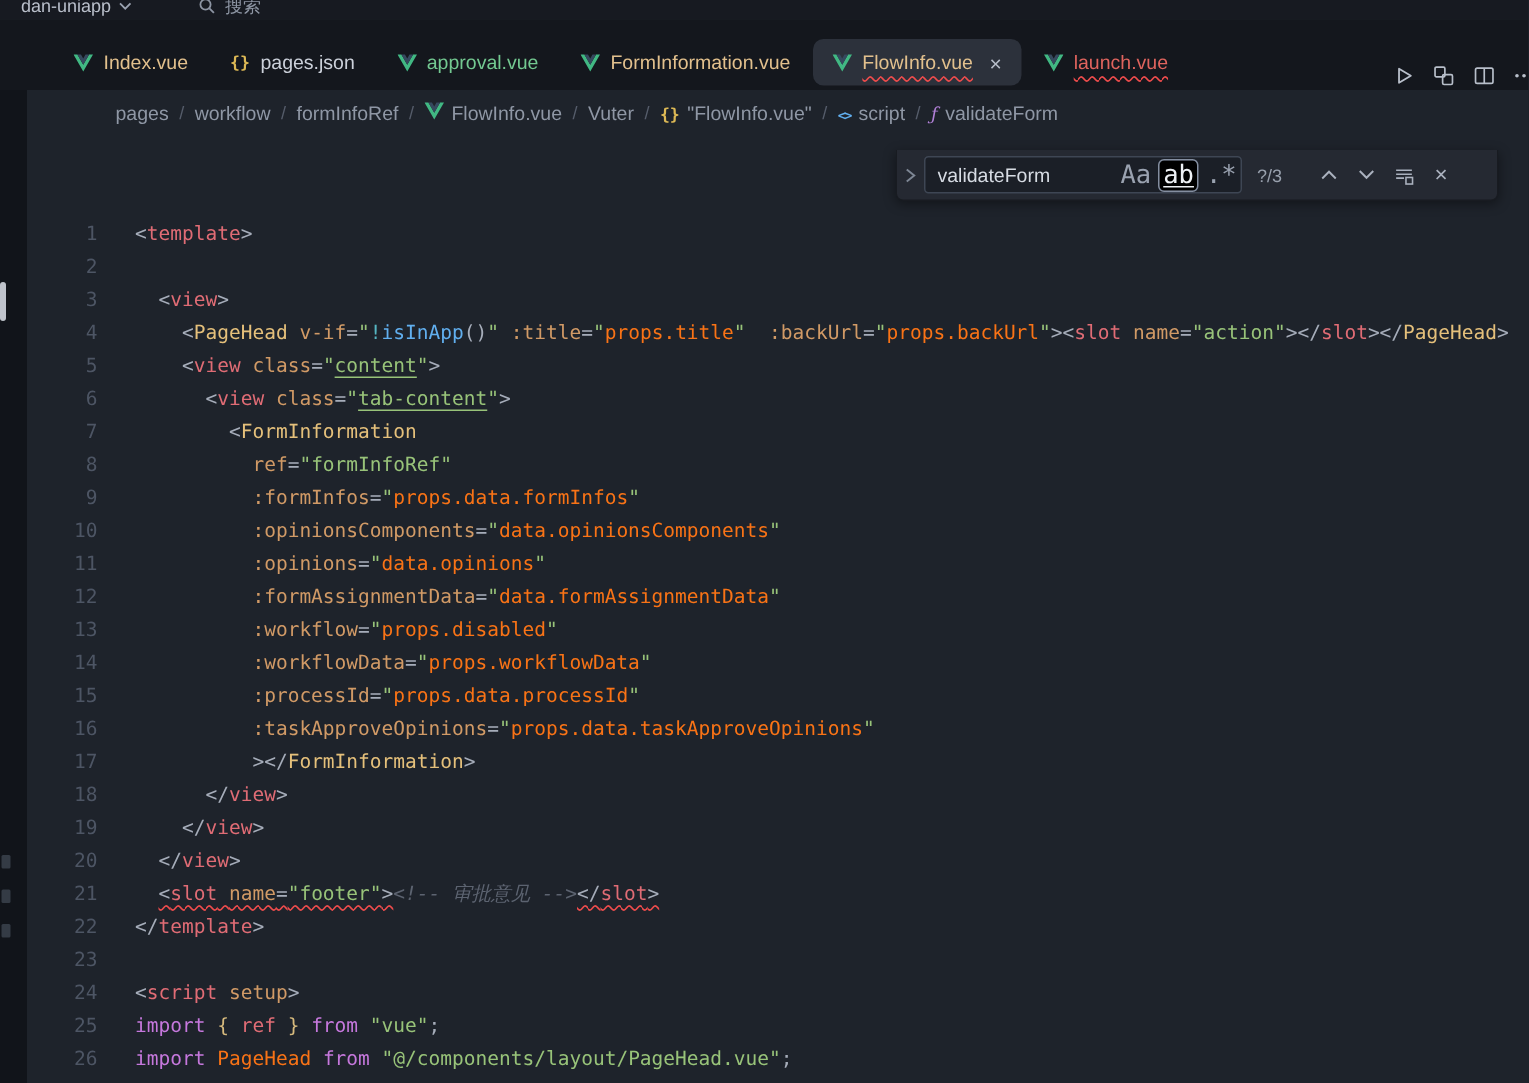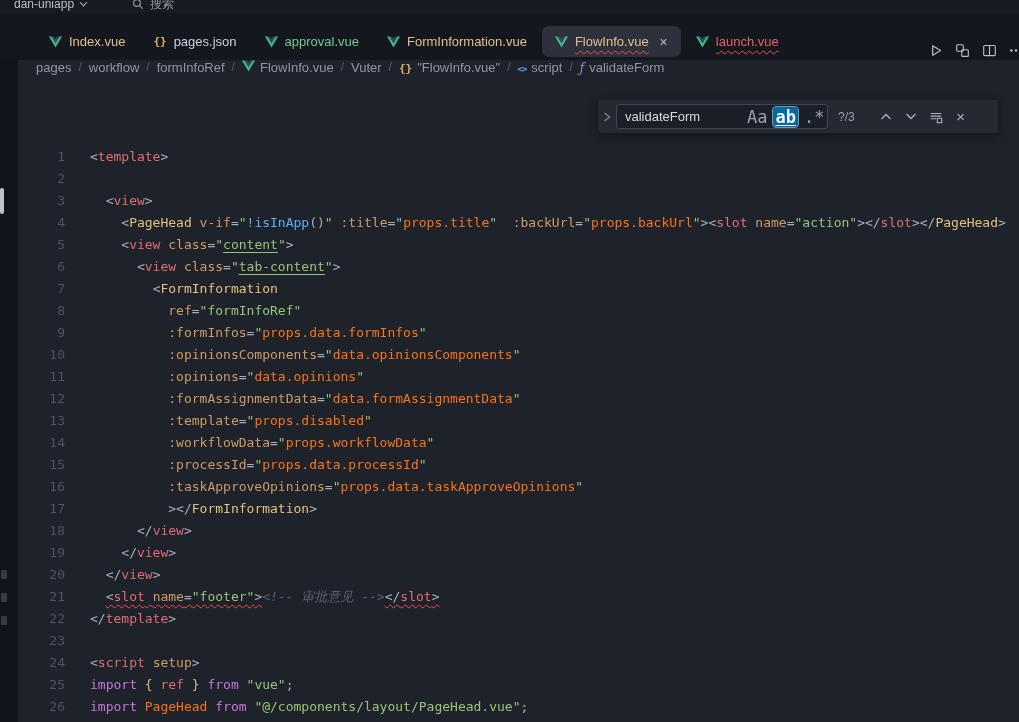--- a/index.html
+++ b/index.html
@@ -34,21 +34,21 @@
   .actions{position:absolute;right:-6px;top:28px;display:flex;gap:9px;align-items:center;}
   .abtn{width:18px;height:18px;display:flex;align-items:center;justify-content:center;color:#b8bfca;}
 
   
   .leftstrip{position:absolute;top:60px;left:0;bottom:0;width:18px;background:var(--bg-strip);z-index:4;}
   .strip-indicator{position:absolute;left:0;top:128px;width:4px;height:26px;border-radius:2px;background:#ced3da;opacity:.92;}
   .strip-mark{position:absolute;left:1px;width:6px;height:9px;background:#343b45;border-radius:1px;}
 
   
   .main{position:absolute;top:60px;left:18px;right:0;bottom:0;background:var(--bg-editor);}
-  .breadcrumbs{height:30px;display:flex;align-items:flex-start;padding-left:18px;font-size:13px;color:#8f97a5;white-space:nowrap;}
+  .breadcrumbs{height:30px;display:flex;align-items:center;padding-left:18px;font-size:13px;color:#8f97a5;white-space:nowrap;margin-left:41px;}
   .bc-item{display:flex;align-items:center;gap:5px;}
   .bc-sep{color:#565d6b;margin:0 7px;font-size:12px;}
   .json-glyph{color:#dcb855;font-family:"DejaVu Sans Mono",monospace;font-size:11px;font-weight:bold;}
   .code-glyph{color:#61afef;font-family:"DejaVu Sans Mono",monospace;font-size:9px;font-weight:bold;letter-spacing:-1px;}
   .method-glyph{color:#b180d7;font-style:italic;font-size:12px;font-family:"DejaVu Serif",serif;}
 
   
   .code{padding-top:56px;font-family:"DejaVu Sans Mono","Liberation Mono",monospace;font-size:13px;}
   .cl{height:22px;line-height:22px;display:flex;}
   .ln{display:inline-block;width:47px;flex:0 0 47px;text-align:right;color:var(--fg-ln);user-select:none;}
@@ -68,21 +68,21 @@
   .tk-brace{color:#d7ba7d;}
   .tk-sq{text-decoration:underline wavy var(--c-error);text-decoration-thickness:1px;text-underline-offset:3px;text-decoration-skip-ink:none;}
 
   
   .find{position:absolute;top:40px;right:20px;width:402px;height:34px;background:#252932;border:1px solid #181b21;border-top:none;border-radius:0 0 5px 5px;box-shadow:0 2px 8px rgba(0,0,0,.4);display:flex;align-items:center;z-index:8;padding-right:6px;}
   .find-toggle{width:18px;height:100%;display:flex;align-items:center;justify-content:center;color:#7d8694;}
   .find-input-wrap{width:212px;height:25px;background:#1b1f27;border:1px solid #3e4654;border-radius:3px;display:flex;align-items:center;}
   .find-input{background:transparent;border:none;outline:none;color:#d7dce4;font-size:13px;font-family:"Liberation Sans",sans-serif;padding:0 4px 0 8px;width:128px;}
   .find-opts{display:flex;gap:4px;margin-left:auto;padding-right:3px;}
   .opt{min-width:20px;height:20px;border-radius:3px;display:flex;align-items:center;justify-content:center;font-size:17px;color:#9aa2b0;font-family:"DejaVu Sans Mono",monospace;padding:0 2px;}
-  .opt.active{background:#0369a1;color:#eef1f5;outline:1px solid #848ea0;font-weight:bold;}
+  .opt.active{background:#000000;color:#eef1f5;outline:1px solid #848ea0;}
   .opt-word-label{text-decoration:underline;text-underline-offset:2px;}
   .find-count{font-size:12px;color:#98a0ad;margin:0 8px 0 10px;white-space:nowrap;}
   .fbtn{width:22px;height:22px;display:flex;align-items:center;justify-content:center;color:#aab1be;border-radius:4px;margin-left:3px;}
   .fbtn.first{margin-left:12px;}
   .find-close{font-size:15px;line-height:1;}
 </style>
 </head>
 <body>
 
 <div class="app">
@@ -279,21 +279,21 @@
         <div class="cl">
           <span class="ln">11</span>
           <span class="ct"><span class="tk-ws">          </span><span class="tk-attr">:opinions</span><span class="tk-pn">=</span><span class="tk-str">"</span><span class="tk-expr">data.opinions</span><span class="tk-str">"</span></span>
         </div>
         <div class="cl">
           <span class="ln">12</span>
           <span class="ct"><span class="tk-ws">          </span><span class="tk-attr">:formAssignmentData</span><span class="tk-pn">=</span><span class="tk-str">"</span><span class="tk-expr">data.formAssignmentData</span><span class="tk-str">"</span></span>
         </div>
         <div class="cl">
           <span class="ln">13</span>
-          <span class="ct"><span class="tk-ws">          </span><span class="tk-attr">:template</span><span class="tk-pn">=</span><span class="tk-str">"</span><span class="tk-expr">props.disabled</span><span class="tk-str">"</span></span>
+          <span class="ct"><span class="tk-ws">          </span><span class="tk-attr">:workflow</span><span class="tk-pn">=</span><span class="tk-str">"</span><span class="tk-expr">props.disabled</span><span class="tk-str">"</span></span>
         </div>
         <div class="cl">
           <span class="ln">14</span>
           <span class="ct"><span class="tk-ws">          </span><span class="tk-attr">:workflowData</span><span class="tk-pn">=</span><span class="tk-str">"</span><span class="tk-expr">props.workflowData</span><span class="tk-str">"</span></span>
         </div>
         <div class="cl">
           <span class="ln">15</span>
           <span class="ct"><span class="tk-ws">          </span><span class="tk-attr">:processId</span><span class="tk-pn">=</span><span class="tk-str">"</span><span class="tk-expr">props.data.processId</span><span class="tk-str">"</span></span>
         </div>
         <div class="cl">

